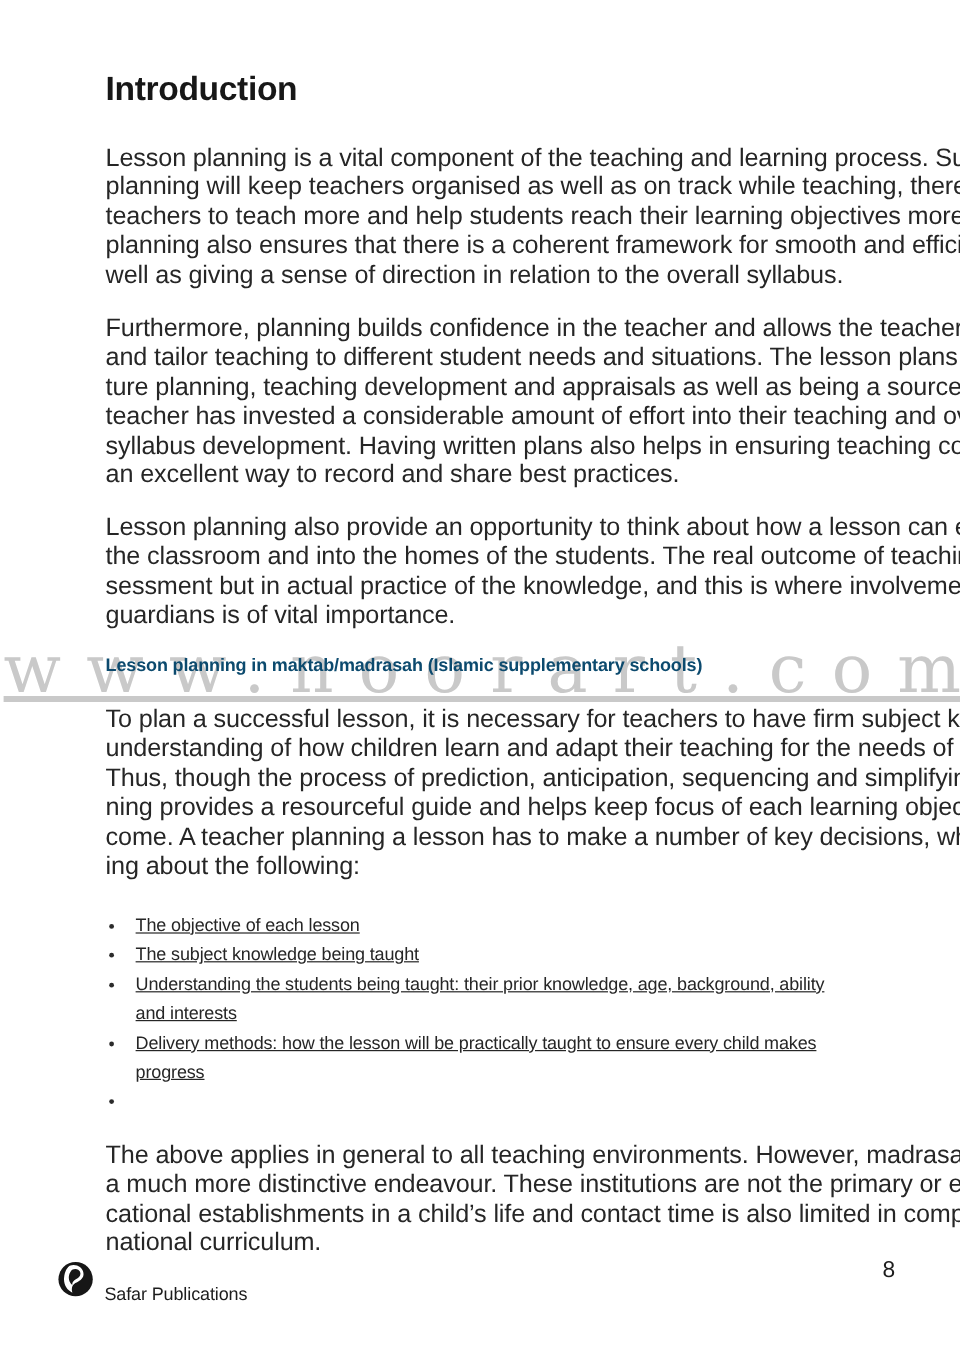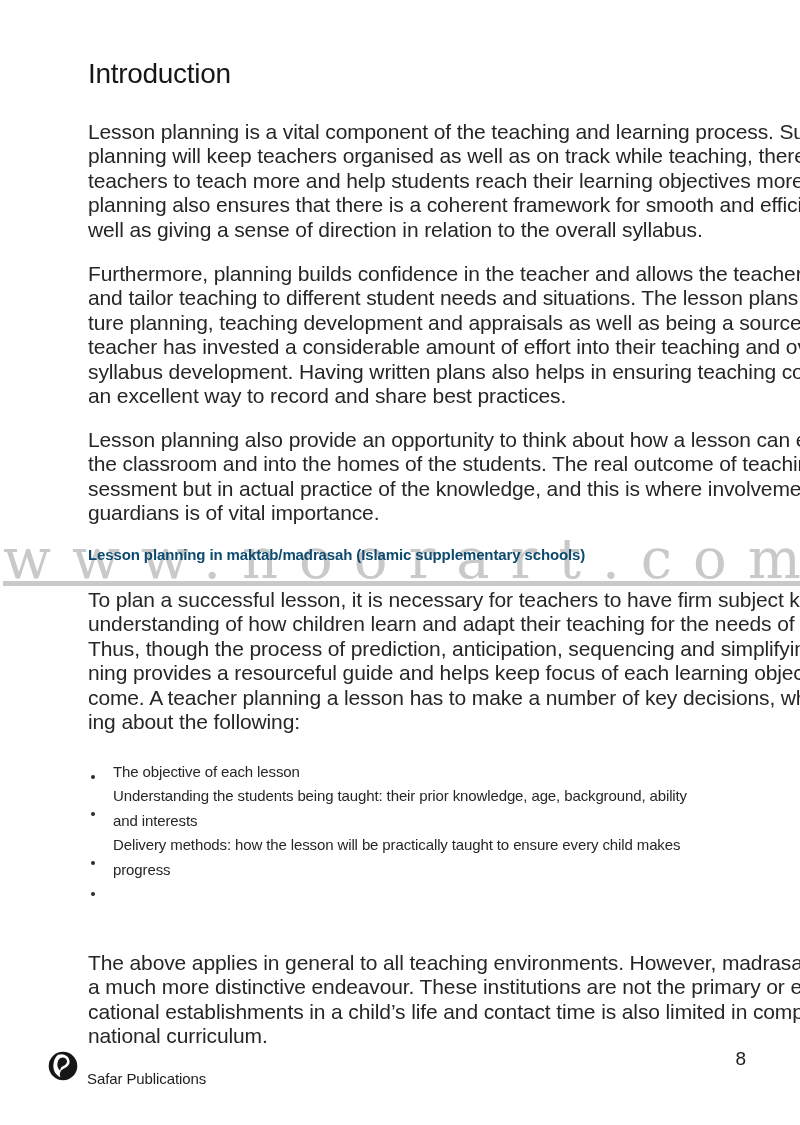--- a/index.html
+++ b/index.html
@@ -11,21 +11,21 @@
     font-family: "Liberation Sans", sans-serif;
     color: #262626;
     overflow: hidden;
   }
   .page-title {
     position: absolute;
     left: 88px;
     top: 58px;
     margin: 0;
     font-size: 28px;
-    font-weight: 400;
+    font-weight: 700;
     letter-spacing: -0.3px;
     color: #171717;
   }
   .para {
     position: absolute;
     left: 88px;
     margin: 0;
     font-size: 21px;
     line-height: 24.4px;
     letter-spacing: -0.12px;
@@ -67,21 +67,21 @@
   .bullet-list {
     position: absolute;
     left: 88px;
     top: 760px;
     width: 640px;
     margin: 0;
     padding: 0;
     list-style: none;
     z-index: 2;
   }
-  .bullet-item { display: flex; align-items: center; }
+  .bullet-item { display: flex; align-items: flex-start; text-decoration: underline; }
   .bullet-dot {
     flex: none;
     width: 4px;
     height: 4px;
     border-radius: 50%;
     background: #2b2b2b;
     margin: 10px 0 0 3px;
   }
   .bullet-text {
     margin-left: 18px;
@@ -154,20 +154,24 @@
 come. A teacher planning a lesson has to make a number of key decisions, which include think-
 ing about the following:</p>
 
   <ul class="bullet-list">
     <li class="bullet-item">
       <span class="bullet-dot"></span>
       <span class="bullet-text">The objective of each lesson</span>
     </li>
     <li class="bullet-item">
       <span class="bullet-dot"></span>
+      <span class="bullet-text">The subject knowledge being taught</span>
+    </li>
+    <li class="bullet-item">
+      <span class="bullet-dot"></span>
       <span class="bullet-text">Understanding the students being taught: their prior knowledge, age, background, ability
 and interests</span>
     </li>
     <li class="bullet-item">
       <span class="bullet-dot"></span>
       <span class="bullet-text">Delivery methods: how the lesson will be practically taught to ensure every child makes
 progress</span>
     </li>
     <li class="bullet-item">
       <span class="bullet-dot"></span>

